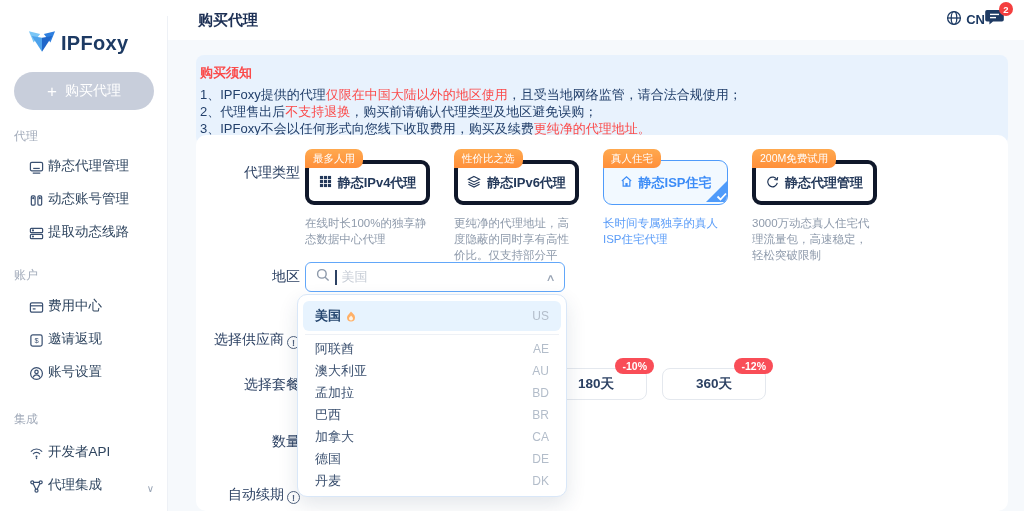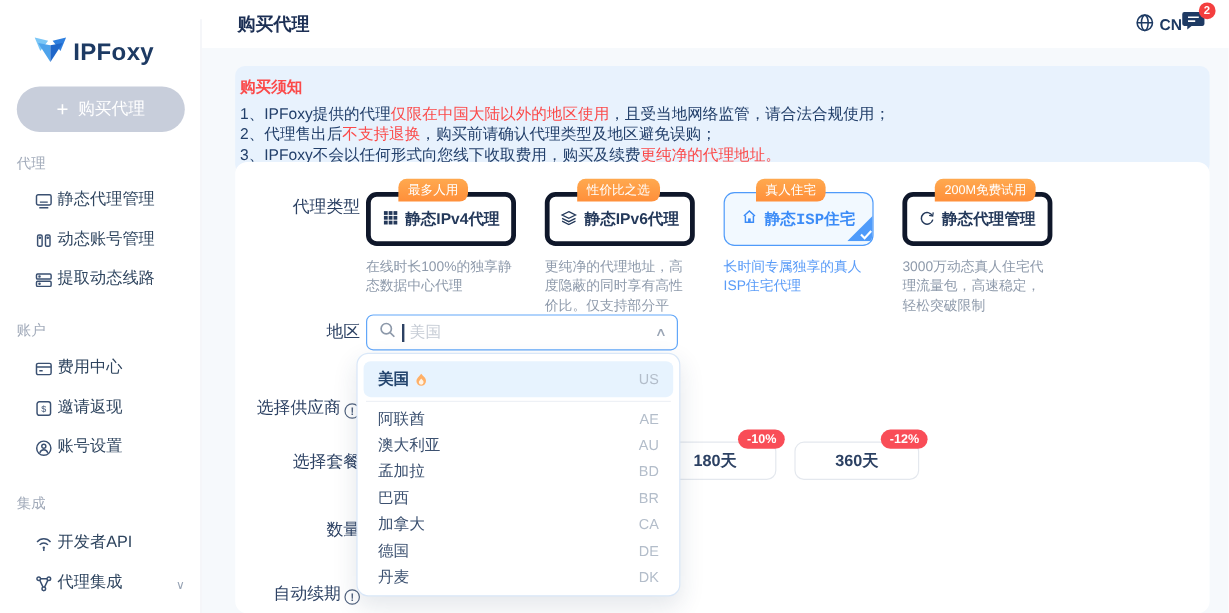--- a/index.html
+++ b/index.html
@@ -31,23 +31,23 @@
   .notice-line{font-size:13px;color:#23406b;line-height:17px;}
   .red{color:#fb4a4a;}
   .main-card{position:absolute;left:28px;top:95px;width:812px;height:376px;background:#fff;border-radius:10px;}
 
   .form-label{position:absolute;left:4px;width:100px;text-align:right;font-size:14px;color:#2c4163;}
   .info{display:inline-block;width:13px;height:13px;border:1px solid #51627e;border-radius:50%;font-size:9px;line-height:12px;text-align:center;color:#51627e;margin-left:3px;vertical-align:-2px;font-weight:bold;box-sizing:border-box;}
 
   
   .type-cards{position:absolute;left:109px;top:25px;display:flex;gap:24px;}
   .type-card{width:125px;position:relative;cursor:pointer;}
-  .type-badge{position:absolute;top:-11px;left:0;background:linear-gradient(180deg,#ffa94f,#ff8f3a);color:#fff;font-size:10.5px;padding:2.5px 8px;border-radius:7px 7px 7px 0;white-space:nowrap;z-index:2;margin-left:27px;}
+  .type-badge{position:absolute;top:-11px;left:0;background:linear-gradient(180deg,#ffa94f,#ff8f3a);color:#fff;font-size:10.5px;padding:2.5px 8px;border-radius:7px 7px 7px 0;white-space:nowrap;z-index:2;}
   .type-box{height:45px;border:4px solid #0f172a;border-radius:9px;background:#fff;display:flex;align-items:center;justify-content:center;gap:6px;font-size:13px;font-weight:bold;color:#24395a;position:relative;overflow:hidden;box-sizing:border-box;}
-  .type-card.selected .type-box{border:1.5px solid #4f9bfa;background:#f2f9ff;color:#3c8cf7;font-family:Liberation Mono, monospace;}
+  .type-card.selected .type-box{border:1.5px solid #4f9bfa;background:#f2f9ff;color:#3c8cf7;}
   .corner-check{position:absolute;right:-1px;bottom:-1px;}
   .type-desc{margin-top:10px;font-size:11.5px;line-height:16px;color:#8e9aab;}
   .type-card.selected .type-desc{color:#5a9cf8;}
   .learn-more{color:#3c8cf7;text-decoration:underline;cursor:pointer;}
 
   
   .region-select{position:absolute;left:109px;top:127px;width:260px;height:30px;border:1.5px solid #62a7f9;border-radius:6px;background:#fff;box-sizing:border-box;display:flex;align-items:center;padding:0 10px;gap:5px;cursor:text;}
   .cursor-bar{width:1.5px;height:15px;background:#2c4163;}
   .select-placeholder{color:#c6ccd5;font-size:13px;flex:1;}
   .chevron-up{color:#9aa5b5;font-size:10px;transform:scaleX(1.4);}

